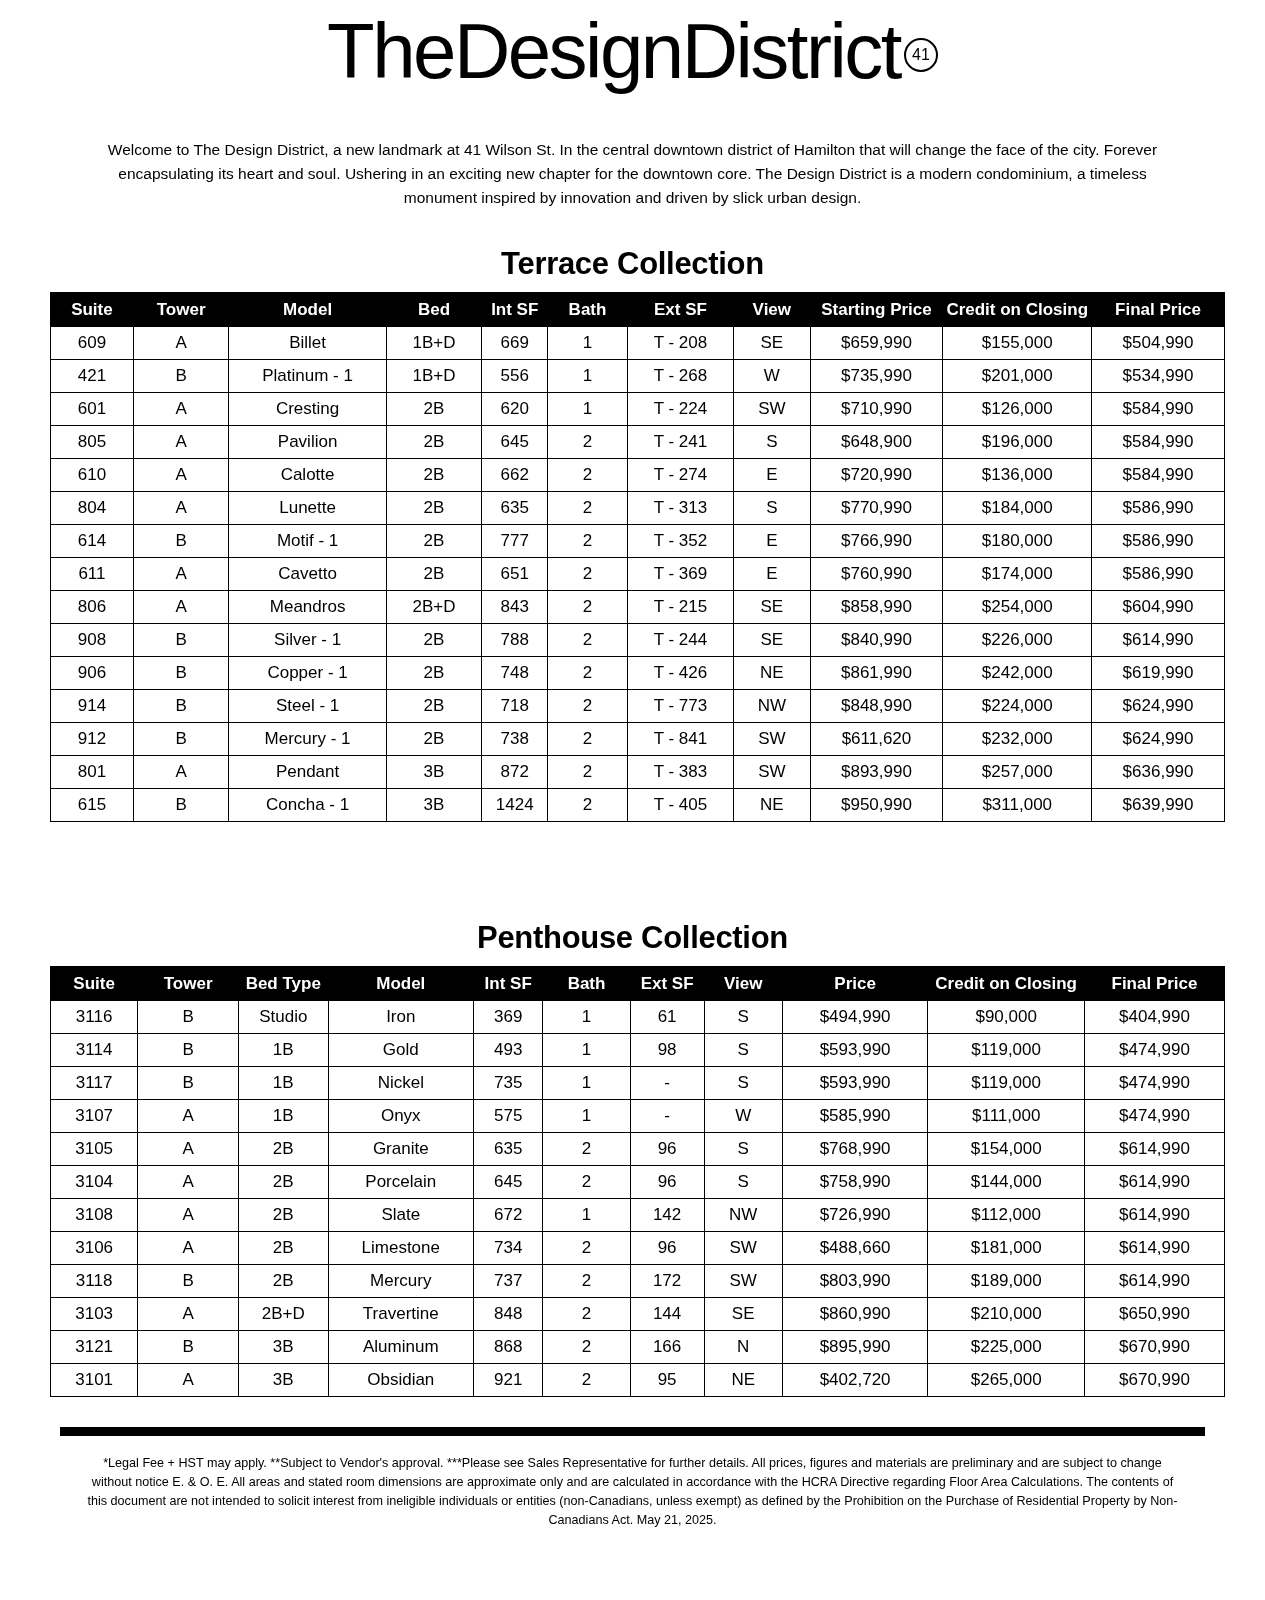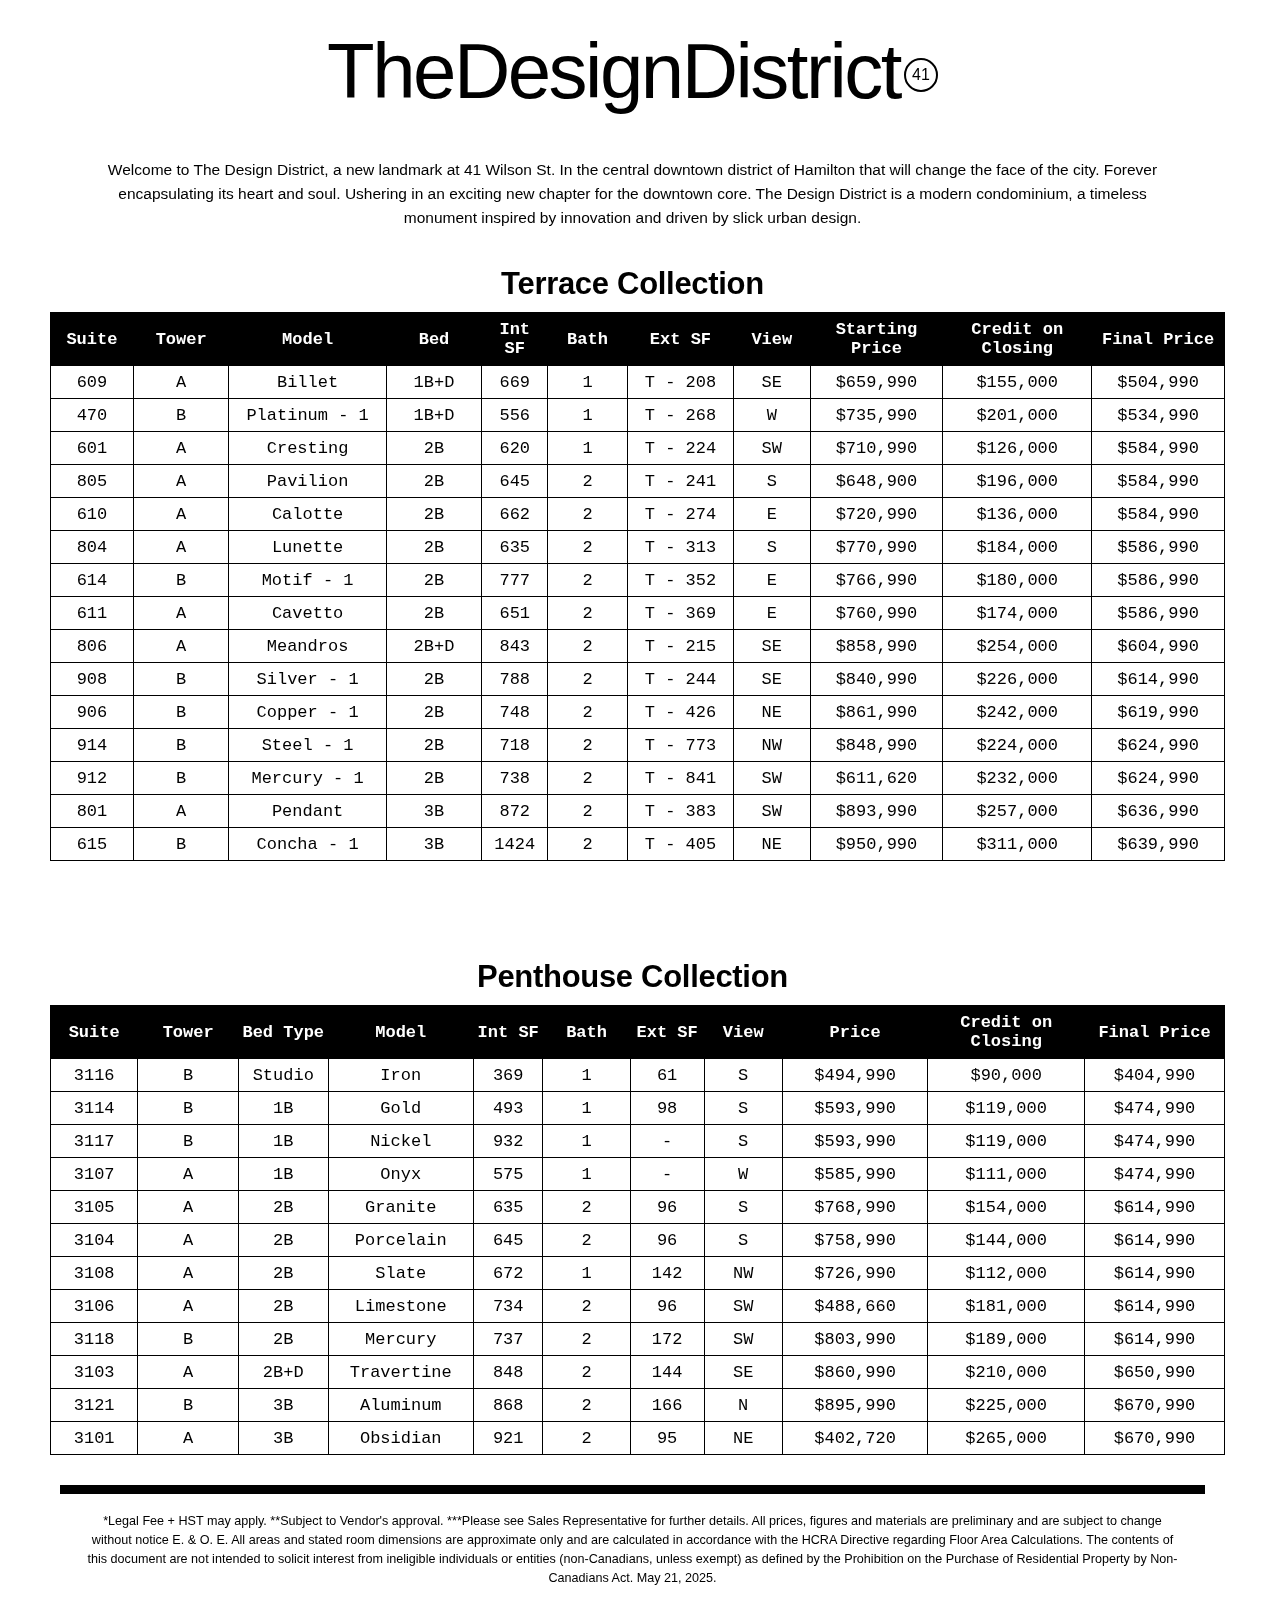--- a/index.html
+++ b/index.html
@@ -14,21 +14,21 @@
     color: #000000;
   }
   .page {
     width: 1265px;
     box-sizing: border-box;
     padding: 0 50px;
   }
   
   .logo-wrap {
     text-align: center;
-    padding-top: 32px;
+    padding-top: 12px;
   }
   .logo {
     display: inline-block;
     font-family: "Liberation Sans", sans-serif;
     font-size: 78px;
     font-weight: 400;
     letter-spacing: -2.5px;
     line-height: 1;
     white-space: nowrap;
   }
@@ -61,21 +61,20 @@
     font-weight: 700;
     margin: 36px 0 10px 0;
     letter-spacing: -0.3px;
   }
   
   table.price-table {
     border-collapse: collapse;
     width: 1175px;
     margin: 0 auto;
     table-layout: fixed;
-    font-family: Liberation Mono, monospace;
   }
   table.price-table th {
     background: #000000;
     color: #ffffff;
     font-size: 17px;
     font-weight: bold;
     padding: 7px 2px;
     text-align: center;
     line-height: 1.12;
     border: 1px solid #000000;
@@ -181,21 +180,21 @@
           <td>1B+D</td>
           <td>669</td>
           <td>1</td>
           <td>T - 208</td>
           <td>SE</td>
           <td>$659,990</td>
           <td>$155,000</td>
           <td>$504,990</td>
         </tr>
         <tr>
-          <td>470</td>
+          <td>421</td>
           <td>B</td>
           <td>Platinum - 1</td>
           <td>1B+D</td>
           <td>556</td>
           <td>1</td>
           <td>T - 268</td>
           <td>W</td>
           <td>$735,990</td>
           <td>$201,000</td>
           <td>$534,990</td>
@@ -430,21 +429,21 @@
           <td>S</td>
           <td>$593,990</td>
           <td>$119,000</td>
           <td>$474,990</td>
         </tr>
         <tr>
           <td>3117</td>
           <td>B</td>
           <td>1B</td>
           <td>Nickel</td>
-          <td>932</td>
+          <td>735</td>
           <td>1</td>
           <td>-</td>
           <td>S</td>
           <td>$593,990</td>
           <td>$119,000</td>
           <td>$474,990</td>
         </tr>
         <tr>
           <td>3107</td>
           <td>A</td>

